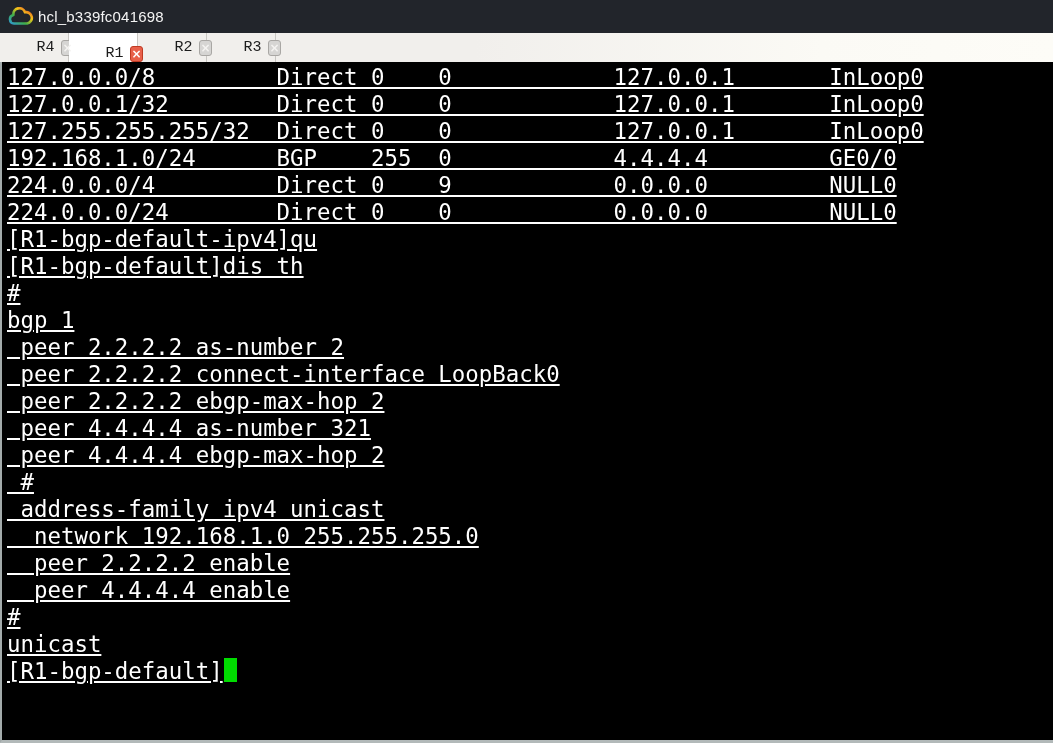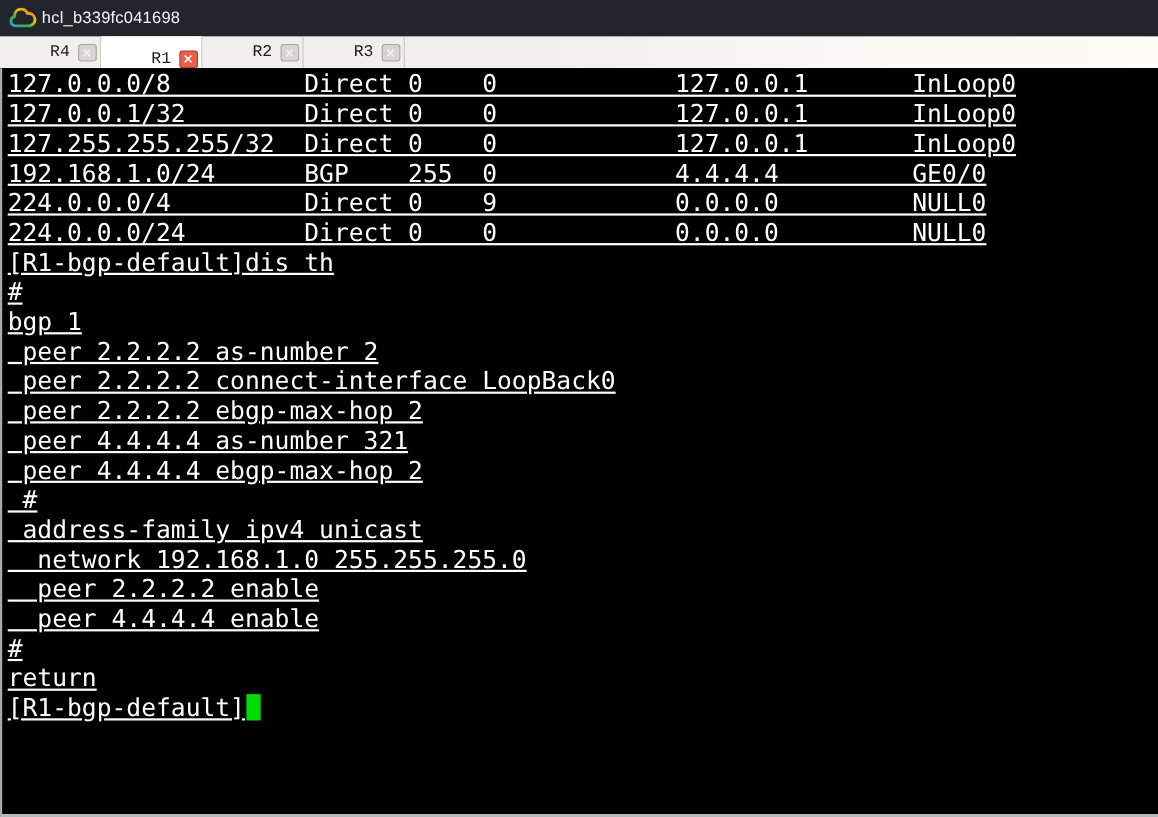--- a/index.html
+++ b/index.html
@@ -22,21 +22,21 @@
     font-family: "Liberation Sans", sans-serif;
   }
 
   
   .tabbar {
     height: 29px; flex: 0 0 29px;
     background: linear-gradient(to right, #f1efec 0%, #f1efec 45%, #fbfaf5 78%, #fdfcf7 100%);
     display: flex; align-items: stretch;
   }
   .tab {
-    width: 92px; box-sizing: border-box;
+    width: 69px; box-sizing: border-box;
     display: flex; align-items: center; justify-content: center; gap: 7px;
     border-right: 1px solid #c9c7c3;
     cursor: default;
     padding-left: 42px;
   }
   .tab.active { background: #ffffff; align-items: flex-end; }
   .tab-label {
     font-family: "Liberation Mono", monospace;
     font-size: 15px; color: #1c1c1c;
   }
@@ -131,35 +131,36 @@
   </div>
 
   <div class="terminal">
     <div id="terminal-output">
         <div class="term-line">127.0.0.0/8         Direct 0    0            127.0.0.1       InLoop0</div>
         <div class="term-line">127.0.0.1/32        Direct 0    0            127.0.0.1       InLoop0</div>
         <div class="term-line">127.255.255.255/32  Direct 0    0            127.0.0.1       InLoop0</div>
         <div class="term-line">192.168.1.0/24      BGP    255  0            4.4.4.4         GE0/0</div>
         <div class="term-line">224.0.0.0/4         Direct 0    9            0.0.0.0         NULL0</div>
         <div class="term-line">224.0.0.0/24        Direct 0    0            0.0.0.0         NULL0</div>
+        <div class="term-line">[R1-bgp-default-ipv4]qu</div>
         <div class="term-line">[R1-bgp-default]dis th</div>
         <div class="term-line">#</div>
         <div class="term-line">bgp 1</div>
         <div class="term-line"> peer 2.2.2.2 as-number 2</div>
         <div class="term-line"> peer 2.2.2.2 connect-interface LoopBack0</div>
         <div class="term-line"> peer 2.2.2.2 ebgp-max-hop 2</div>
         <div class="term-line"> peer 4.4.4.4 as-number 321</div>
         <div class="term-line"> peer 4.4.4.4 ebgp-max-hop 2</div>
         <div class="term-line"> #</div>
         <div class="term-line"> address-family ipv4 unicast</div>
         <div class="term-line">  network 192.168.1.0 255.255.255.0</div>
         <div class="term-line">  peer 2.2.2.2 enable</div>
         <div class="term-line">  peer 4.4.4.4 enable</div>
         <div class="term-line">#</div>
-        <div class="term-line">return</div>
+        <div class="term-line">unicast</div>
       </div>
     <div class="prompt-line">
       <span class="prompt-text">[R1-bgp-default]</span>
       <span class="cursor"></span>
     </div>
   </div>
 
 </div>
 
 </body></html>

